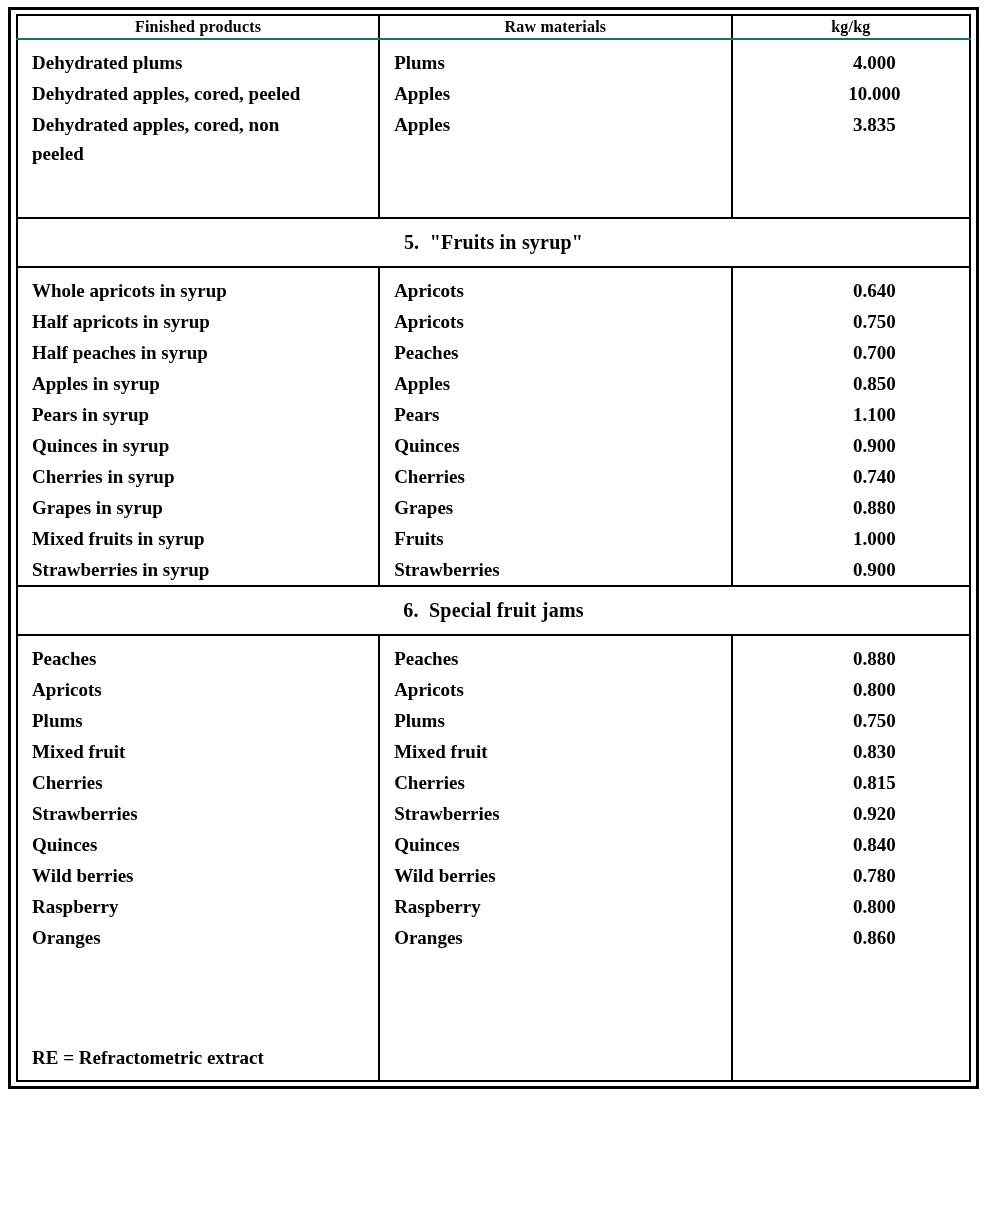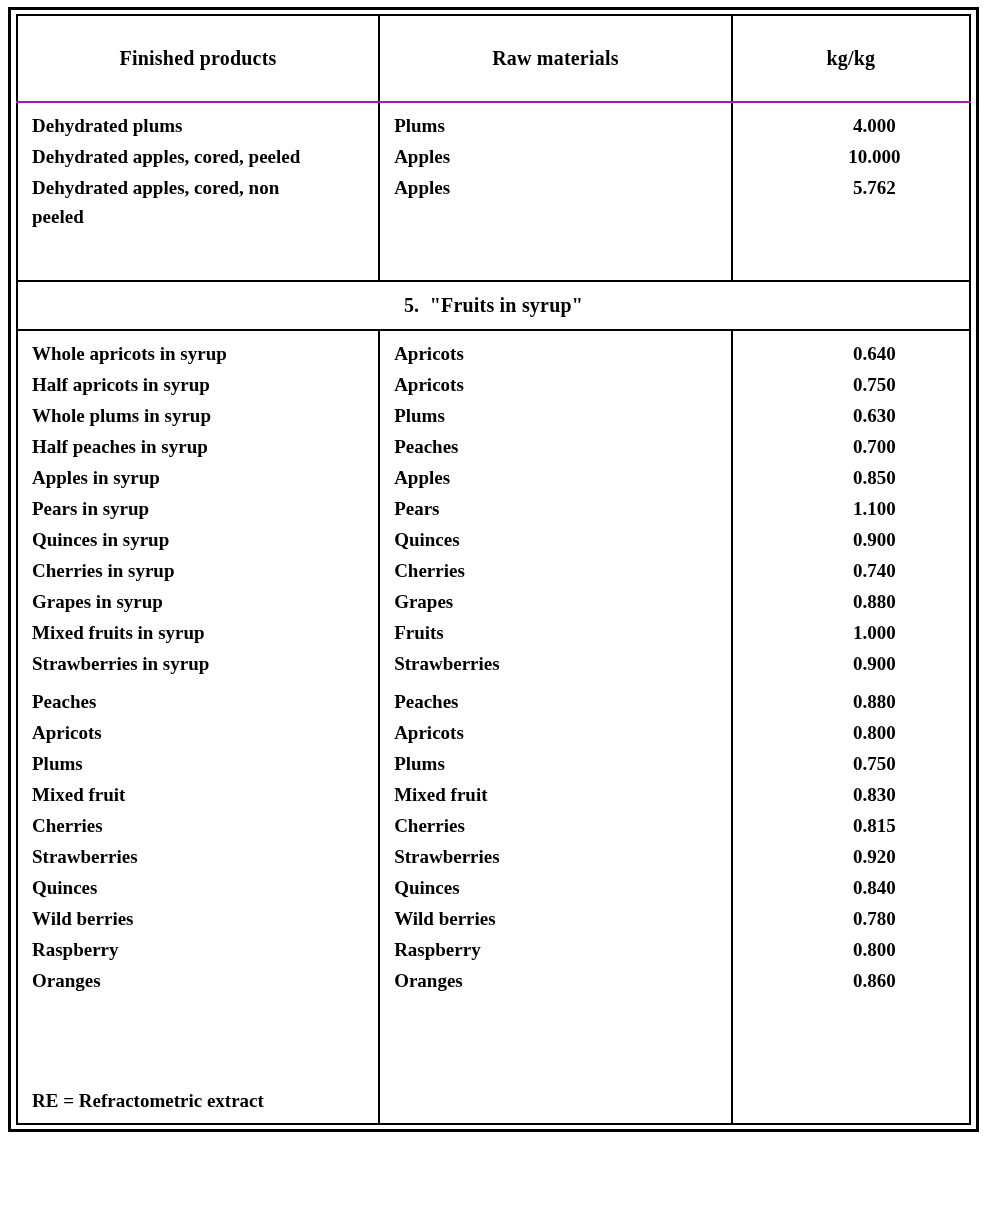--- a/index.html
+++ b/index.html
@@ -24,24 +24,24 @@
     width: 100%;
     border-collapse: collapse;
     border: 2px solid #000;
     table-layout: fixed;
   }
   col.c-product { width: 38%; }
   col.c-raw     { width: 37%; }
   col.c-kg      { width: 25%; }
 
   th {
-    font-size: 20px;
-    padding: 31px 4px;
+    font-size: 16px;
+    padding: 2px 4px;
     text-align: center;
-    border-bottom: 2px solid #a21caf;
+    border-bottom: 2px solid #0f766e;
     letter-spacing: 0.2px;
   }
   td { vertical-align: top; font-size: 19px; line-height: 29px; }
 
   
   .v-div { border-left: 2px solid #000; }
 
   .cell-product { padding-left: 14px; }
   .cell-raw     { padding-left: 14px; }
   .cell-kg      { text-align: center; padding-left: 48px; }
@@ -108,21 +108,21 @@
           </td>
         </tr>
         <tr>
           <td class="cell-product">
             <div class="wrap-limit">Dehydrated apples, cored, non peeled</div>
           </td>
           <td class="cell-raw v-div">
             <div>Apples</div>
           </td>
           <td class="cell-kg v-div">
-            <div>5.762</div>
+            <div>3.835</div>
           </td>
         </tr>
         <tr class="filler-row">
           <td class="cell-product"></td>
           <td class="cell-raw v-div"></td>
           <td class="cell-kg v-div"></td>
         </tr>
         <tr class="section-row">
           <td colspan="3">5.  "Fruits in syrup"</td>
         </tr>
@@ -143,31 +143,20 @@
           </td>
           <td class="cell-raw v-div">
             <div>Apricots</div>
           </td>
           <td class="cell-kg v-div">
             <div>0.750</div>
           </td>
         </tr>
         <tr>
           <td class="cell-product">
-            <div class="wrap-limit">Whole plums in syrup</div>
-          </td>
-          <td class="cell-raw v-div">
-            <div>Plums</div>
-          </td>
-          <td class="cell-kg v-div">
-            <div>0.630</div>
-          </td>
-        </tr>
-        <tr>
-          <td class="cell-product">
             <div class="wrap-limit">Half peaches in syrup</div>
           </td>
           <td class="cell-raw v-div">
             <div>Peaches</div>
           </td>
           <td class="cell-kg v-div">
             <div>0.700</div>
           </td>
         </tr>
         <tr>
@@ -239,20 +228,23 @@
         <tr>
           <td class="cell-product">
             <div class="wrap-limit">Strawberries in syrup</div>
           </td>
           <td class="cell-raw v-div">
             <div>Strawberries</div>
           </td>
           <td class="cell-kg v-div">
             <div>0.900</div>
           </td>
+        </tr>
+        <tr class="section-row">
+          <td colspan="3">6.  Special fruit jams</td>
         </tr>
         <tr class="first-row">
           <td class="cell-product">
             <div class="wrap-limit">Peaches</div>
           </td>
           <td class="cell-raw v-div">
             <div>Peaches</div>
           </td>
           <td class="cell-kg v-div">
             <div>0.880</div>

